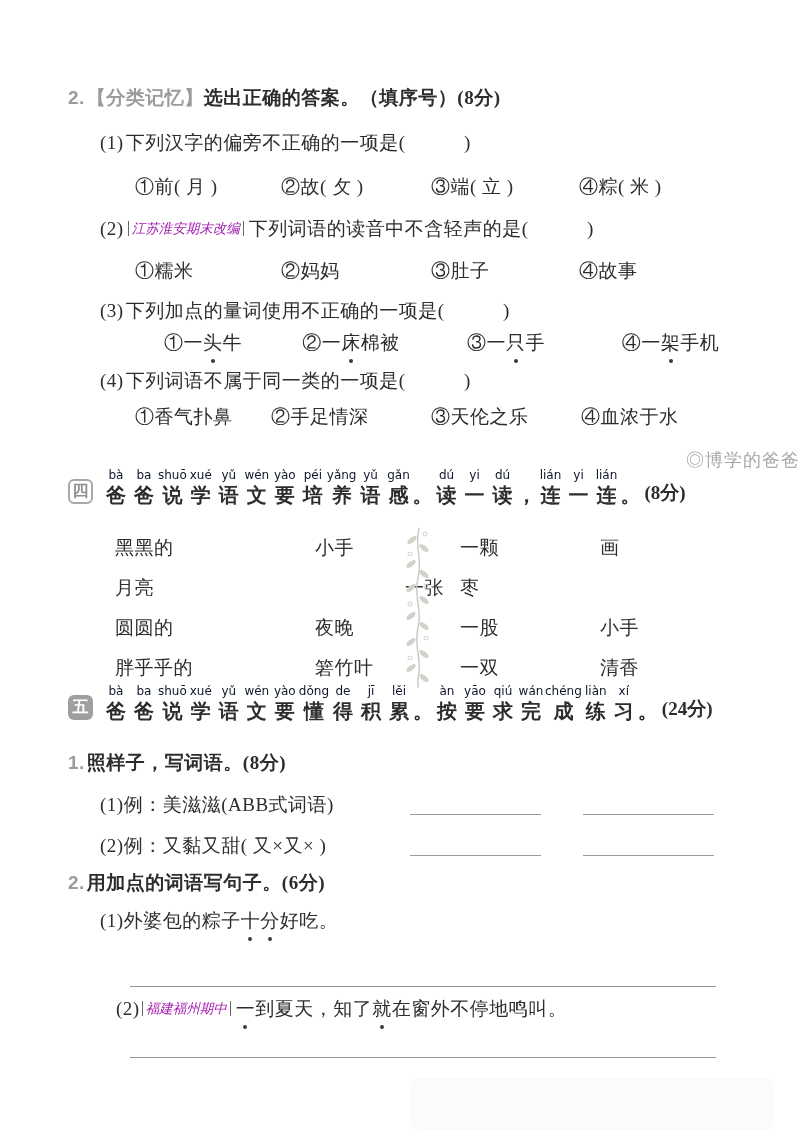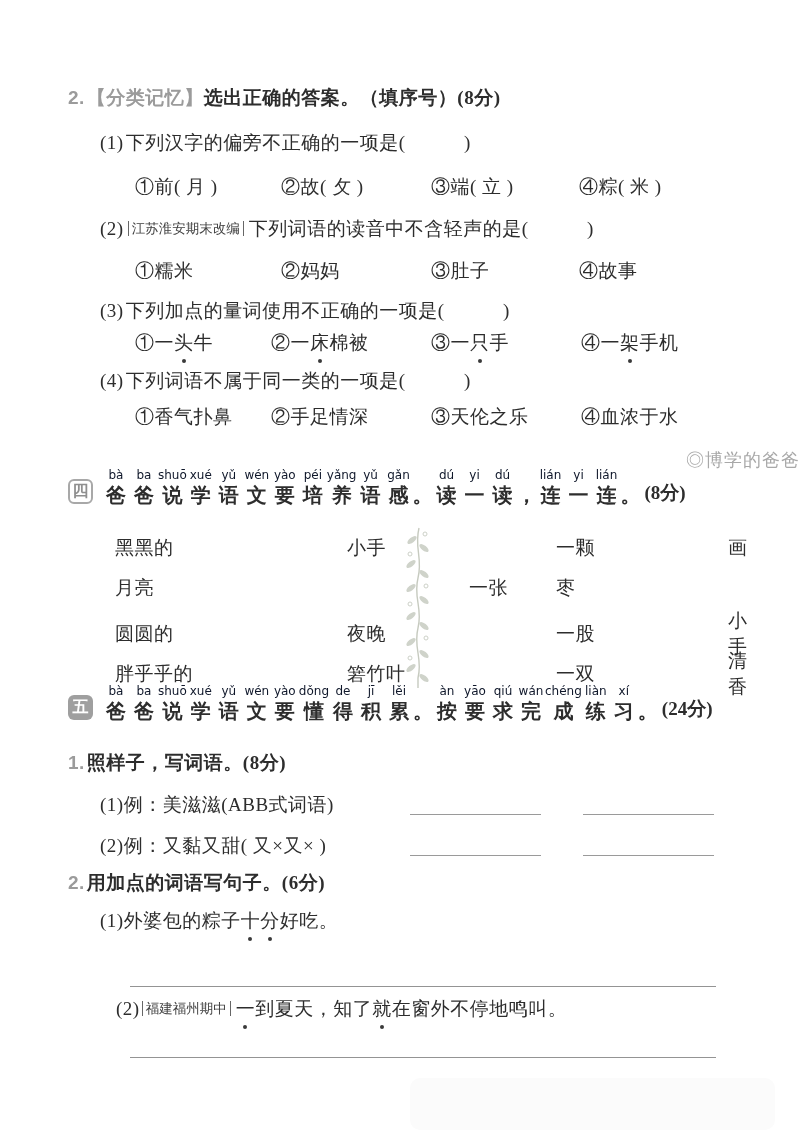--- a/index.html
+++ b/index.html
@@ -9,27 +9,27 @@
   }
   .abs{position:absolute;}
   
   .q-head{font-size:19px;font-weight:700;letter-spacing:.5px;line-height:26px;white-space:nowrap;}
   .q-num{color:#9b9b9b;font-family:"Liberation Sans","DejaVu Sans",sans-serif;font-weight:700;margin-right:2px;}
   .q-tag{color:#9b9b9b;font-weight:700;}
   
   #q2-subs{left:100px;top:130px;right:40px;}
   .sub-head{font-size:19px;line-height:26px;letter-spacing:.5px;white-space:nowrap;}
   .sub-label{margin-right:2px;}
-  .src-tag{font-family:"Liberation Sans","DejaVu Sans",sans-serif;font-size:13.5px;color:#404040;
-    border-left:1px solid #666;border-right:1px solid #666;padding:0 3px;margin:0 5px 0 2px;vertical-align:2px;letter-spacing:0;}
+  .src-tag{font-family:"Liberation Sans","DejaVu Sans",sans-serif;font-size:13.5px;color:#a21caf;
+    border-left:1px solid #666;border-right:1px solid #666;padding:0 3px;margin:0 5px 0 2px;vertical-align:2px;letter-spacing:0;font-style:italic;}
   .opt-row{display:grid;margin-left:35px;font-size:19px;line-height:26px;letter-spacing:.5px;white-space:nowrap;}
   .cols-a{grid-template-columns:146px 150px 148px auto;}
   .cols-b{grid-template-columns:136px 160px 150px auto;}
   .mt18{margin-top:18px;}.mt16{margin-top:16px;}.mt14{margin-top:14px;}.mt12{margin-top:12px;}
-  .mt10{margin-top:10px;}.mt6{margin-top:6px;}
+  .mt10{margin-top:10px;}.mt6{margin-top:6px;text-align:center;}
   .seg{position:relative;display:inline-block;}
   .seg.dot::after{content:"";position:absolute;left:50%;transform:translateX(-50%);bottom:-7px;
     width:4px;height:4px;border-radius:50%;background:#3a3a3a;}
   
   #divider-note{left:0;right:0;top:448px;text-align:right;color:#a8a8a8;font-size:18px;
     font-family:Liberation Serif, serif;letter-spacing:1px;}
   
   .sec{display:flex;align-items:flex-end;}
   #sec4{left:68px;top:468px;}
   #sec5{left:68px;top:684px;}
@@ -41,21 +41,21 @@
   .ruby-wrap{display:flex;align-items:flex-end;}
   .ruby-col{display:flex;flex-direction:column;align-items:center;min-width:28px;}
   .ruby-col.punct{min-width:13px;}
   .ruby-py{font-family:"DejaVu Sans","Liberation Sans",sans-serif;font-size:12px;color:#0f172a;
     height:15px;line-height:15px;white-space:nowrap;}
   .ruby-ch{font-size:20px;font-weight:700;line-height:24px;}
   .sec-score{font-size:19px;font-weight:700;margin-left:4px;padding-bottom:1px;white-space:nowrap;}
   
   #match{left:115px;top:528px;width:640px;}
   .match-row{display:grid;grid-template-columns:200px 90px 55px 140px auto;
-    font-size:19px;letter-spacing:.5px;height:40px;align-items:center;gap:32px;}
+    font-size:19px;letter-spacing:.5px;height:40px;align-items:center;}
   #vine{position:absolute;left:288px;top:-2px;}
   
   .q5-head{font-size:19px;font-weight:700;letter-spacing:.5px;line-height:26px;white-space:nowrap;}
   #q5-1-head{left:68px;top:750px;}
   #q5-2-head{left:68px;top:870px;}
   .q5-item{font-size:19px;line-height:26px;letter-spacing:.5px;white-space:nowrap;}
   #q5-1-item-0{left:100px;top:792px;width:640px;}
   #q5-1-item-1{left:100px;top:833px;width:640px;}
   #q5-2-item-0{left:100px;top:908px;}
   #q5-2-item-1{left:116px;top:996px;}

